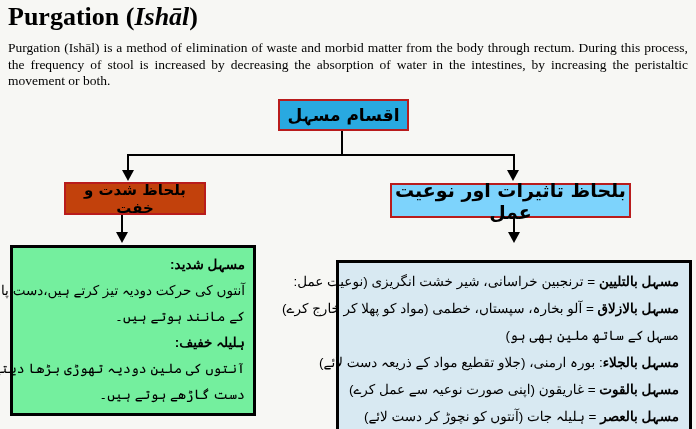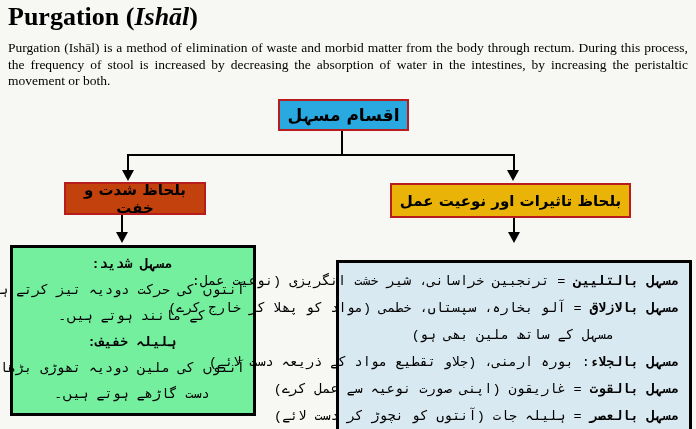--- a/index.html
+++ b/index.html
@@ -9,24 +9,24 @@
   .title{position:absolute;left:8px;top:2px;margin:0;font-size:26px;font-weight:bold;color:#000;
          font-family:"Liberation Serif",serif;}
   .intro{position:absolute;left:8px;top:40px;width:680px;margin:0;font-size:13.5px;line-height:16.5px;
          text-align:justify;color:#000;}
 
   .node{position:absolute;box-sizing:border-box;border:2px solid #b91c1c;display:flex;
         align-items:center;justify-content:center;font-family:"DejaVu Sans",sans-serif;
         font-weight:bold;color:#000;text-align:center;}
   .node-root{left:278px;top:99px;width:131px;height:32px;background:#29a9e0;font-size:17px;}
   .node-branch-left{left:64px;top:182px;width:142px;height:33px;background:#c2410c;font-size:15px;}
-  .node-branch-right{left:390px;top:183px;width:241px;height:35px;background:#eab308;font-size:15px;}
+  .node-branch-right{left:390px;top:183px;width:241px;height:35px;background:#7dd3fc;font-size:19px;}
 
   .detail{position:absolute;box-sizing:border-box;border:3px solid #000;
-          font-family:Liberation Mono, monospace;color:#000;direction:rtl;text-align:center;}
+          font-family:Liberation Sans, sans-serif;color:#000;direction:rtl;text-align:right;}
   .detail-left{left:10px;top:245px;width:246px;height:171px;background:#74ef9e;
                padding:4px 8px 4px 6px;font-size:13.5px;line-height:26px;}
   .detail-right{left:336px;top:243px;width:356px;height:175px;background:#d8e9f2;
                 padding:5px 10px 5px 8px;font-size:13.5px;line-height:27px;margin-top:17px;}
   .detail b{font-weight:bold;}
   .d-line{white-space:nowrap;}
 
   .vline{position:absolute;width:2px;background:#000;}
   .hline{position:absolute;height:2px;background:#000;}
   .arrowhead{position:absolute;width:0;height:0;border-left:6px solid transparent;

